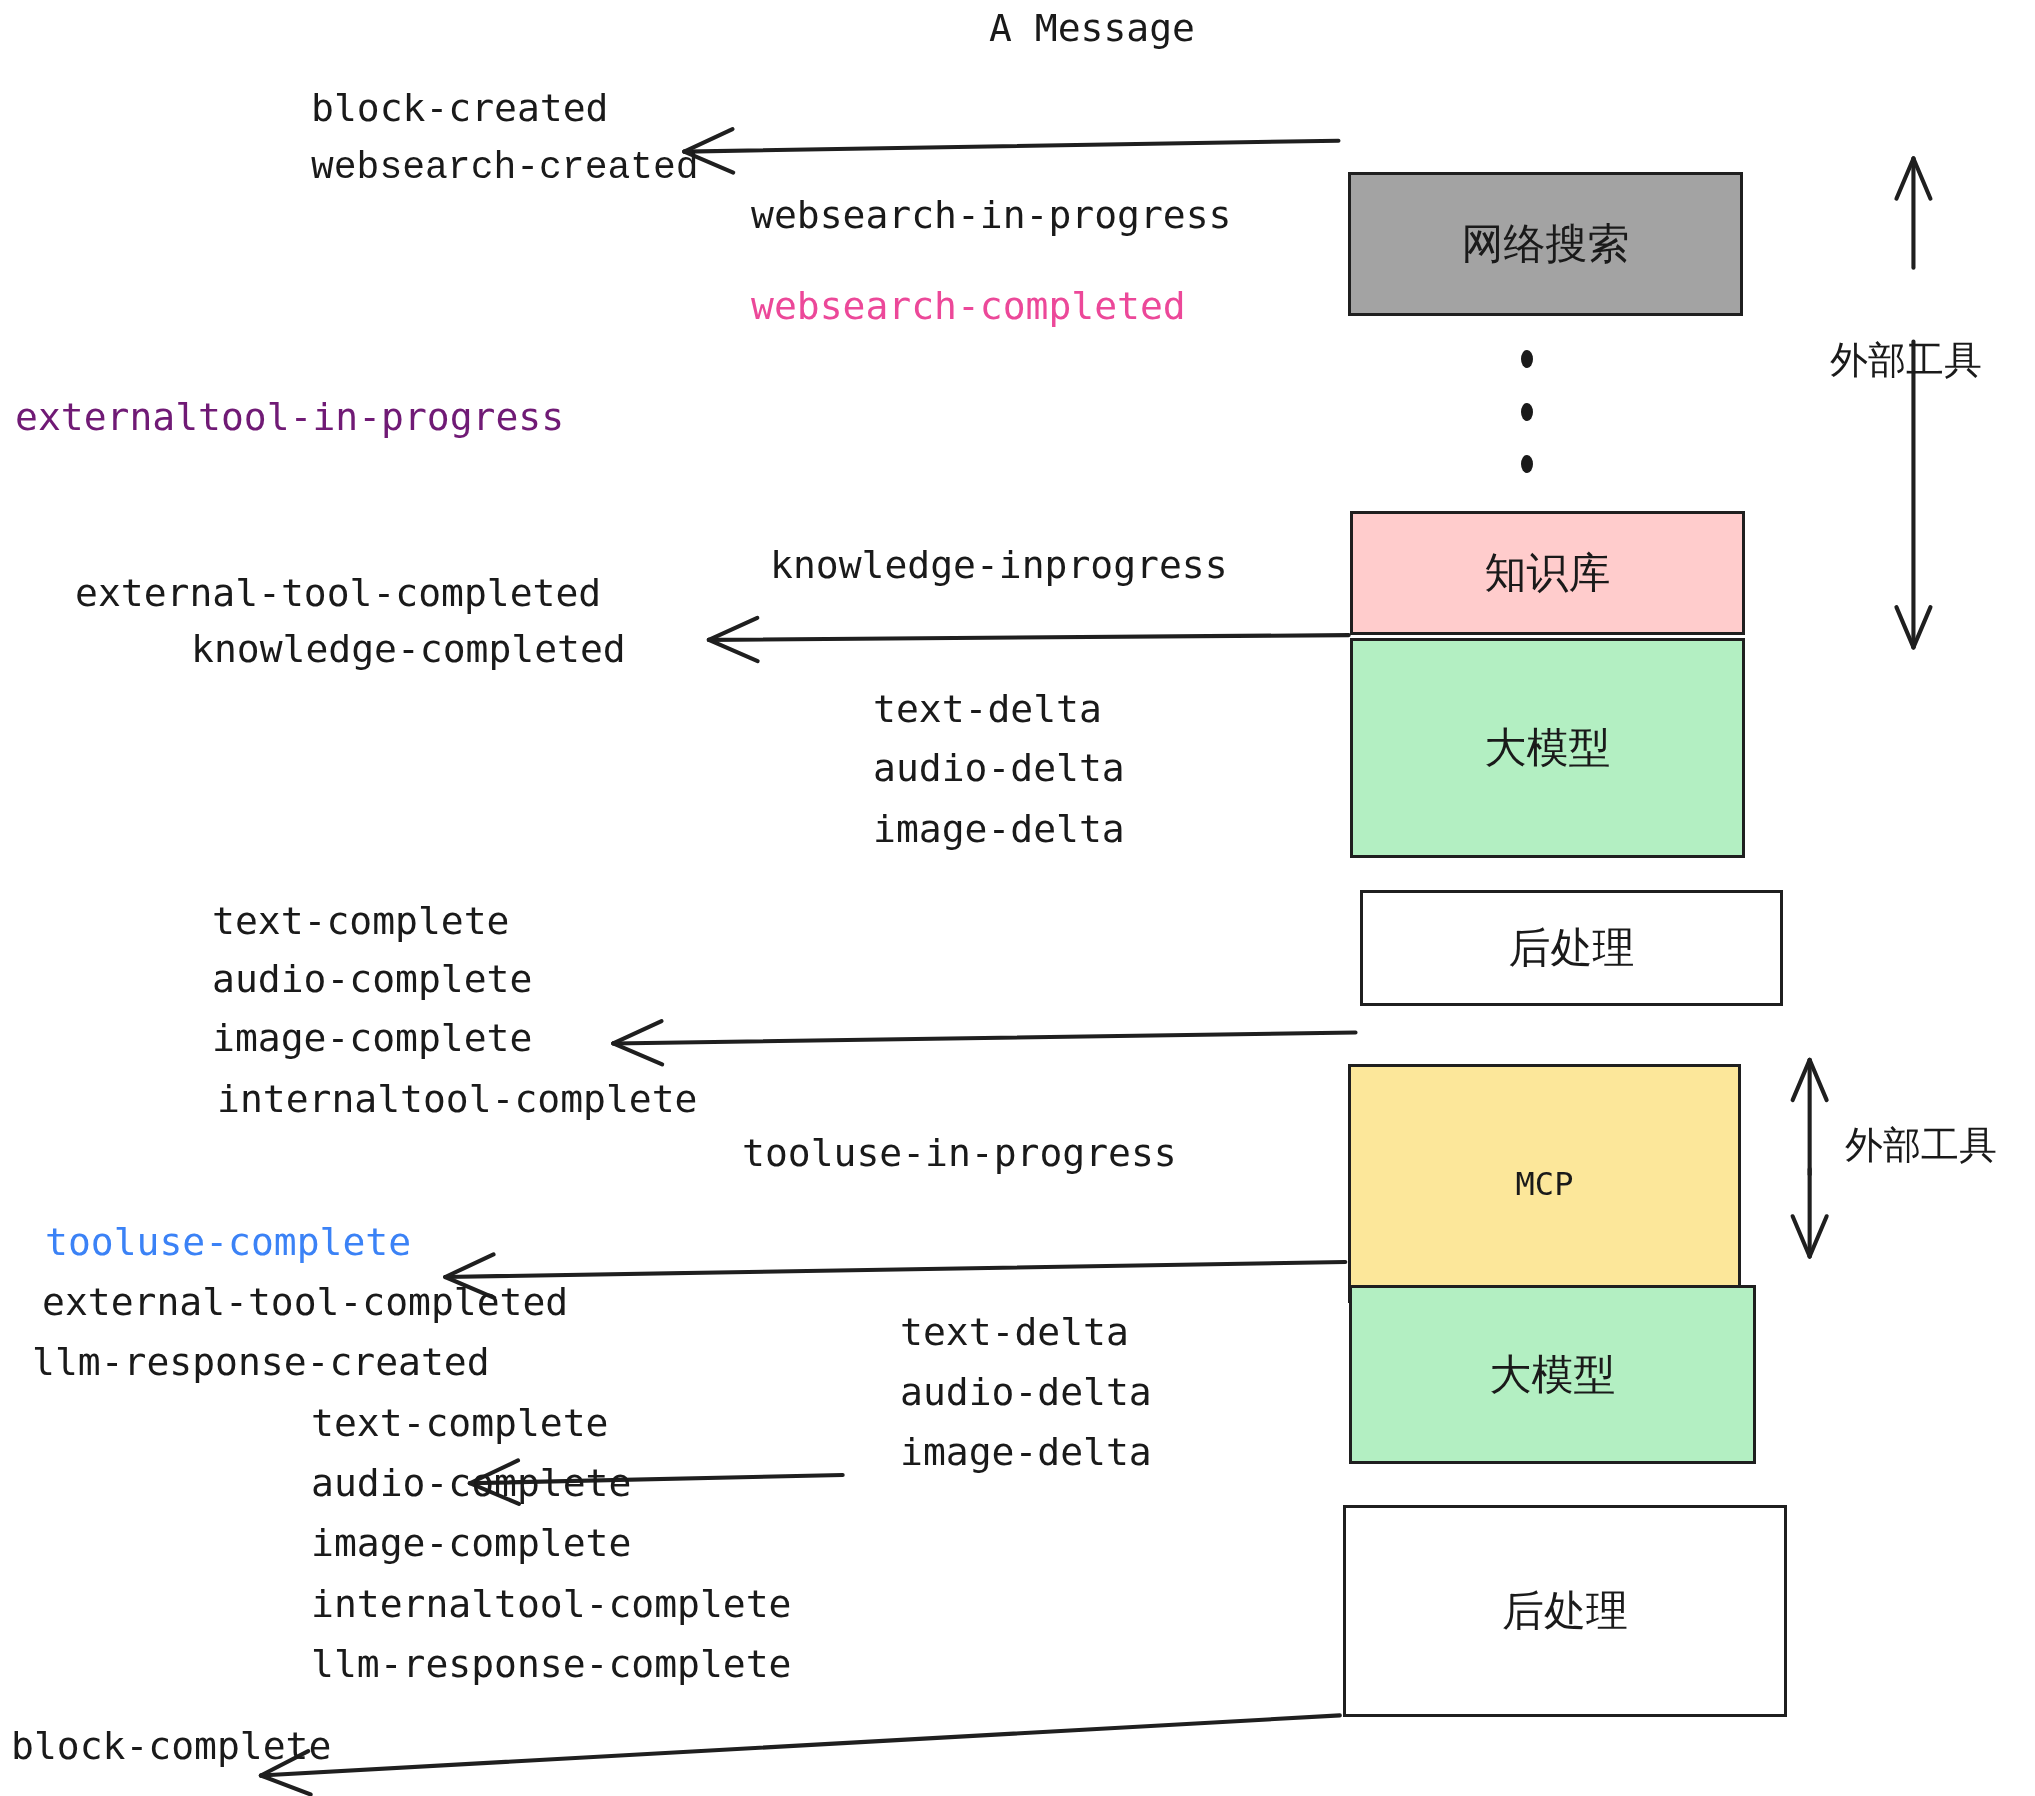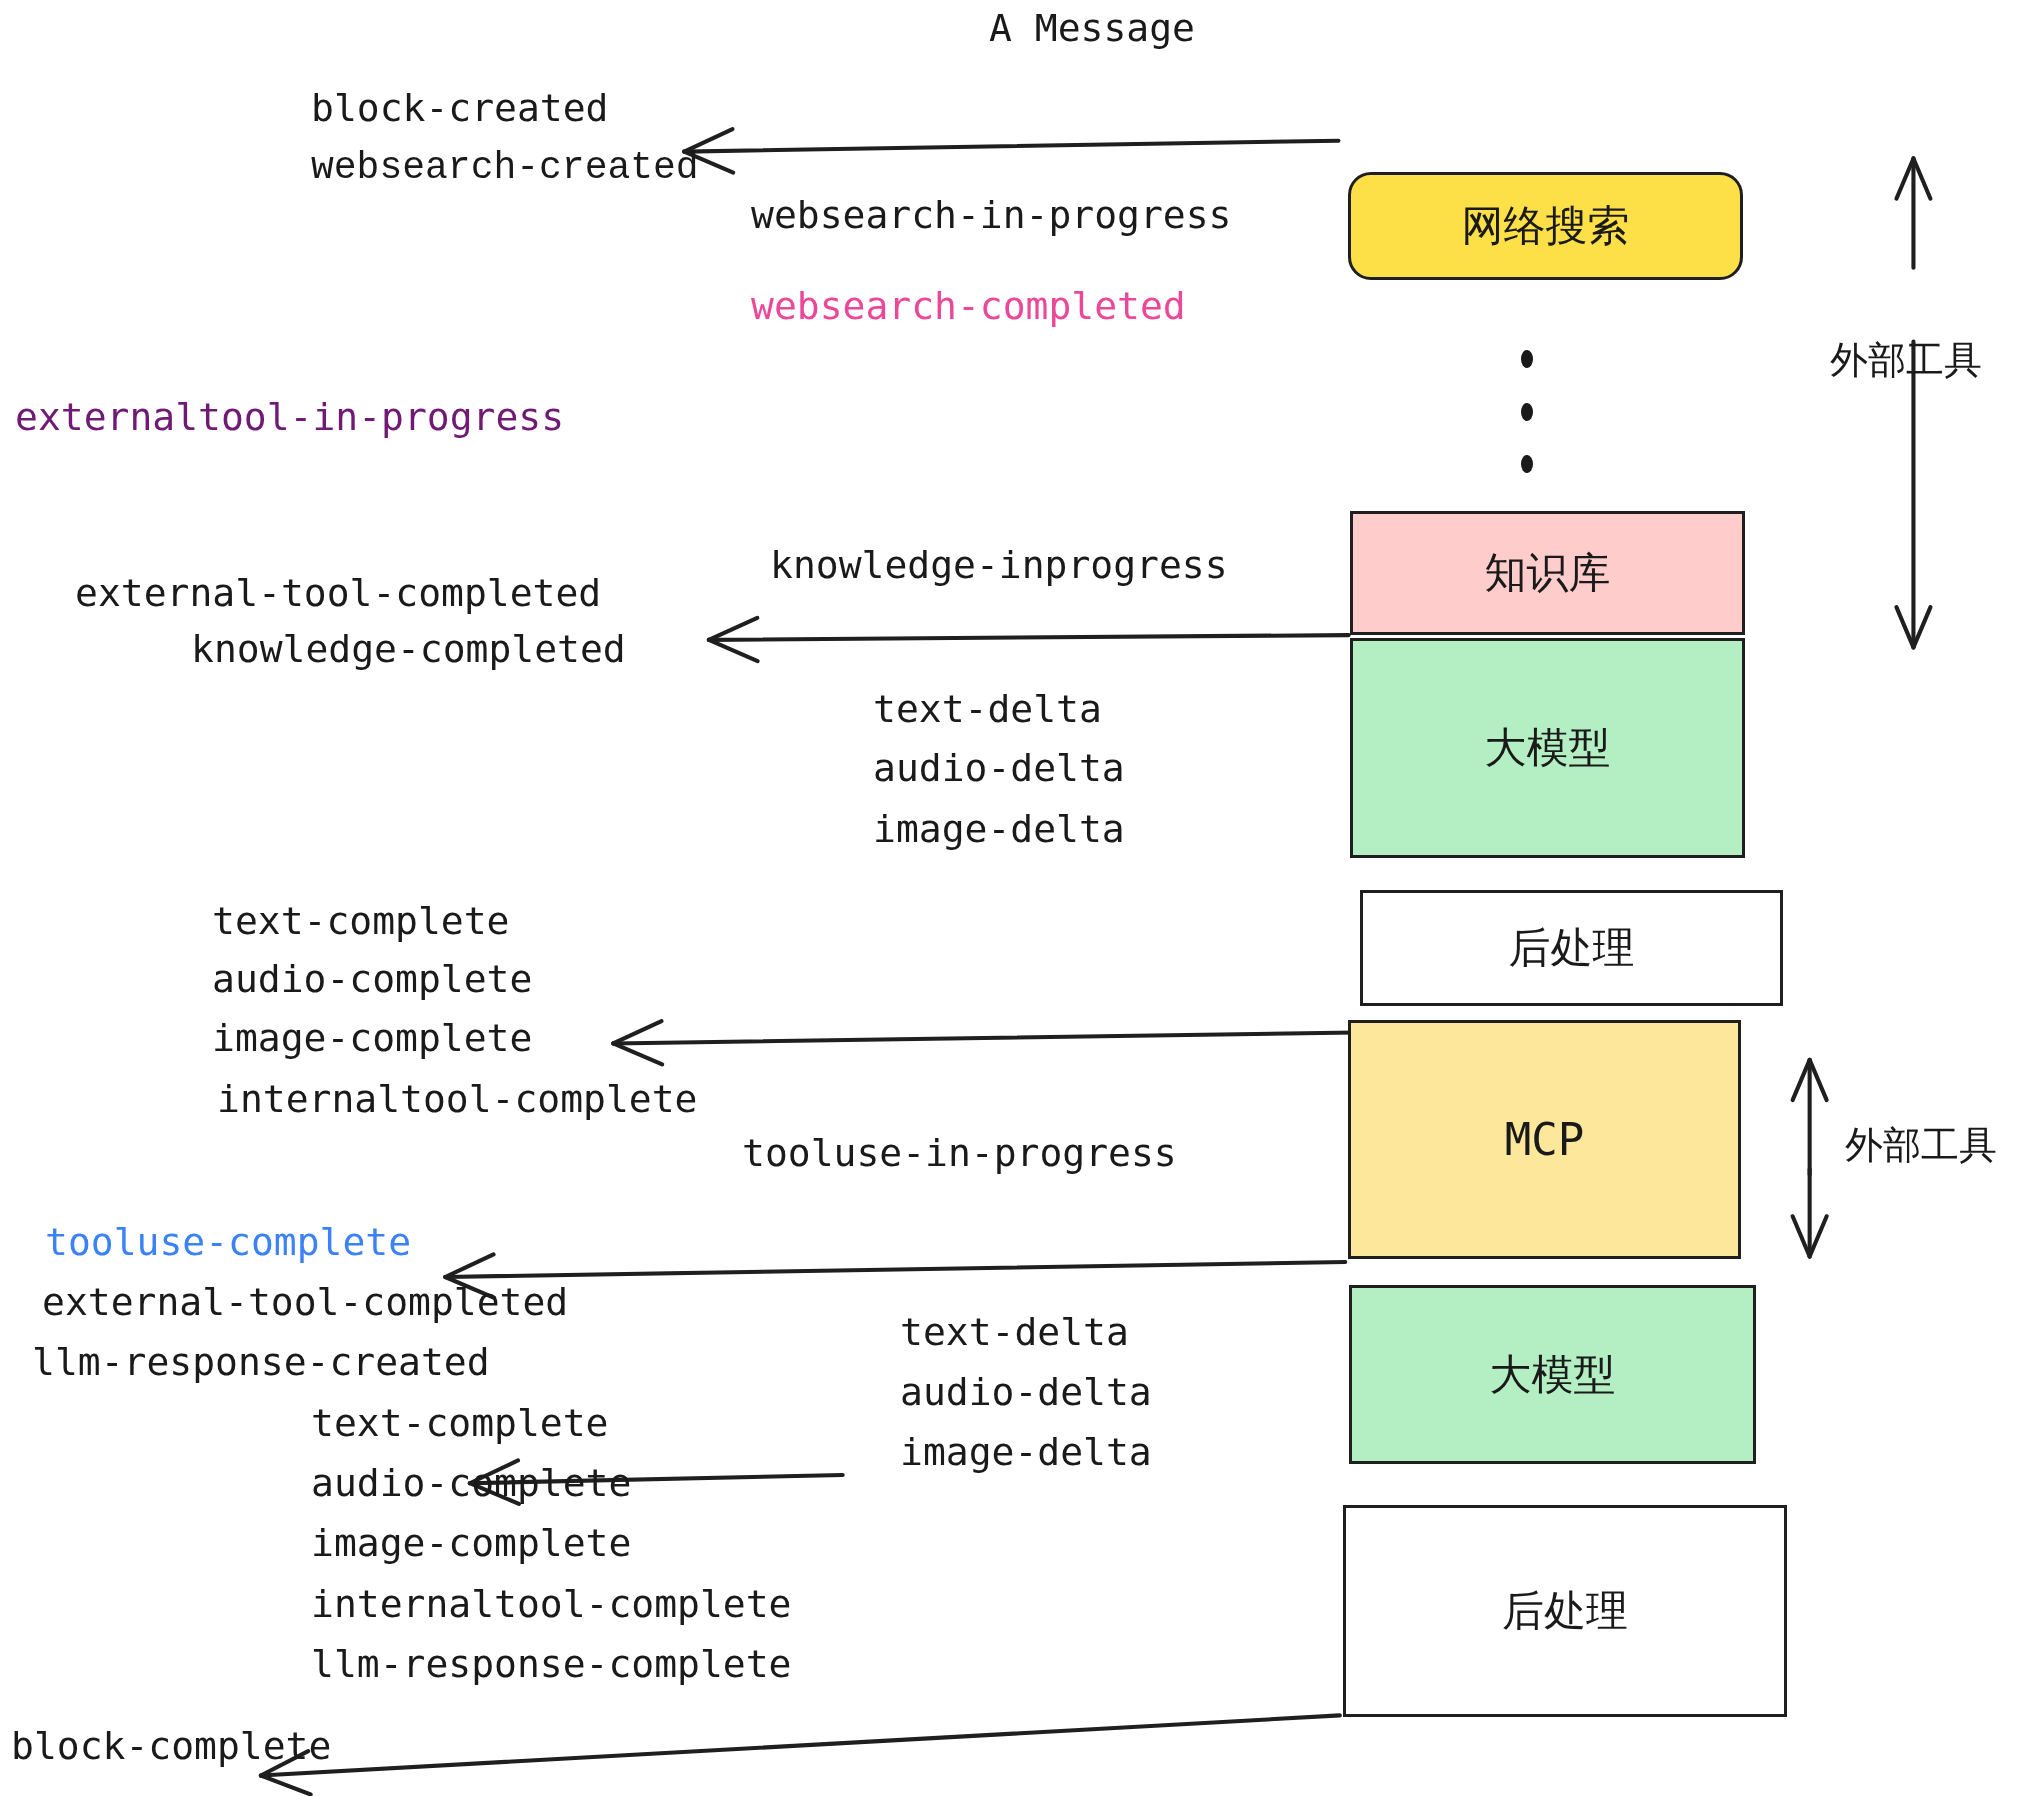--- a/index.html
+++ b/index.html
@@ -49,21 +49,22 @@
     display: flex;
     align-items: center;
     justify-content: center;
     font-family: "DejaVu Sans", "Liberation Sans", sans-serif;
     font-size: 42px;
     color: #1a1a1a;
     background: #ffffff;
   }
   .node.mcp-node {
     font-family: "DejaVu Sans Mono", "Liberation Mono", monospace;
-    font-size: 44px;
+    font-size: 32px;
+    margin-top: 44px;
   }
   .grouplabel {
     position: absolute;
     font-family: "DejaVu Sans", "Liberation Sans", sans-serif;
     font-size: 38px;
     color: #1a1a1a;
     white-space: nowrap;
     margin-left: 8px;
   }
   .vdots {
@@ -155,21 +156,21 @@
         <g>
           <line x1="2650" y1="1840" x2="2674.9227739077537" y2="1781.0520963838153" stroke="#1F1F1F" stroke-width="6" stroke-linecap="round"></line>
           <line x1="2650" y1="1840" x2="2625.0772260922463" y2="1781.0520963838153" stroke="#1F1F1F" stroke-width="6" stroke-linecap="round"></line>
         </g>
       </g>
     </svg>
 
   <div class="title" style="left:989px; top:5.5px;">A Message</div>
 
   <div id="nodes-layer">
-      <div class="node" style="left: 1348px; top: 172px; width: 395px; height: 108px; background: #fde047; border-color: rgb(31, 31, 31); border-radius: 23px;">
+      <div class="node" style="left: 1348px; top: 172px; width: 395px; height: 144px; background: #a3a3a3; border-color: rgb(31, 31, 31);">
         <span>网络搜索</span>
       </div>
       <div class="node" style="left: 1350px; top: 511px; width: 395px; height: 124px; background: rgb(255, 204, 204); border-color: rgb(31, 31, 31);">
         <span>知识库</span>
       </div>
       <div class="node" style="left: 1350px; top: 638px; width: 395px; height: 220px; background: rgb(179, 239, 194); border-color: rgb(31, 31, 31);">
         <span>大模型</span>
       </div>
       <div class="node" style="left: 1360px; top: 890px; width: 423px; height: 116px; background: rgb(255, 255, 255); border-color: rgb(31, 31, 31);">
         <span>后处理</span>

